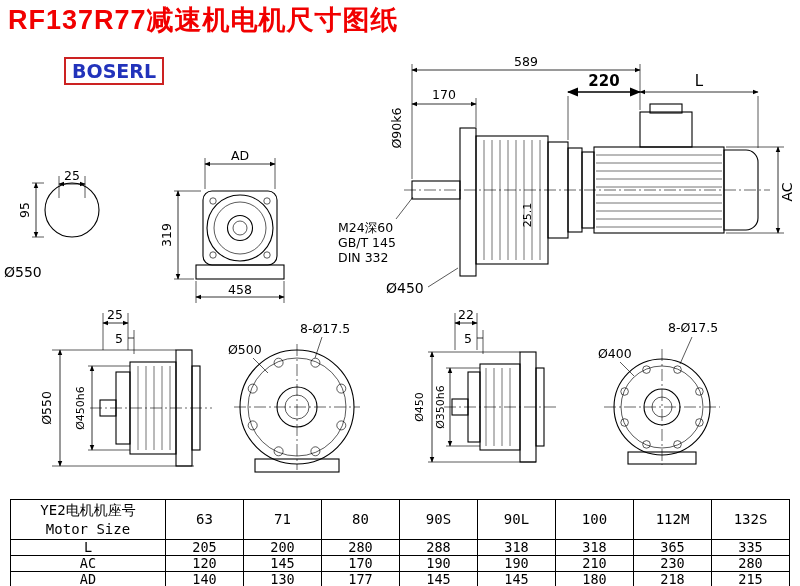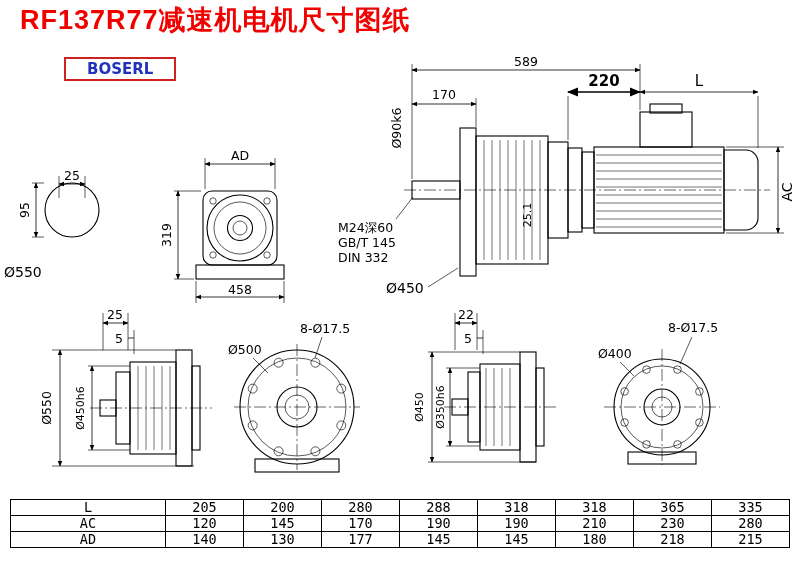--- a/index.html
+++ b/index.html
@@ -1,19 +1,19 @@
 <!DOCTYPE html>
 <html><head>
 <meta charset="utf-8">
 <style>
   * { margin:0; padding:0; box-sizing:border-box; }
   html,body { width:800px; height:586px; }
   body { position:relative; background:#fff; overflow:hidden; font-family:"DejaVu Sans",sans-serif; }
-  .title { position:absolute; left:8px; top:2px; font-size:27px; font-weight:bold; color:#f10000; letter-spacing:1px; font-family:"Liberation Sans","DejaVu Sans",sans-serif;margin-left:12px; }
-  .logo { position:absolute; left:64px; top:57px; border:2px solid #cc2222; color:#2233bb; font-weight:bold; font-size:15px; padding:1px 21px; background:#fff; }
+  .title { position:absolute; left:8px; top:2px; font-size:27px; font-weight:bold; color:#f10000; letter-spacing:1px; font-family:"Liberation Sans","DejaVu Sans",sans-serif; }
+  .logo { position:absolute; left:64px; top:57px; border:2px solid #cc2222; color:#2233bb; font-weight:bold; font-size:19px; padding:1px 6px; background:#fff; }
   svg.drawing { position:absolute; left:0; top:0; }
 
   .ln   { stroke:#000; stroke-width:1.1; fill:none; }
   .fin  { stroke:#000; stroke-width:0.55; fill:none; }
   .thin { stroke:#000; stroke-width:0.65; fill:none; }
   .dim  { stroke:#000; stroke-width:0.8; fill:none; }
   .dimb { stroke:#000; stroke-width:1.6; fill:none; }
   .cl   { stroke:#000; stroke-width:0.6; stroke-dasharray:12 3 2 3; fill:none; }
   text.d    { font:12.5px "DejaVu Sans",sans-serif; fill:#000; }
   text.d2   { font:14px "DejaVu Sans",sans-serif; fill:#000; }
@@ -253,20 +253,34 @@
     <col>
       <col>
       <col>
       <col>
       <col>
       <col>
       <col>
       <col>
   </colgroup>
   <tbody>
+      <tr>
+    <th class="hdr">
+      <div>YE2电机机座号</div>
+      <div>Motor Size</div>
+    </th>
+    <th class="hdr">63</th>
+    <th class="hdr">71</th>
+    <th class="hdr">80</th>
+    <th class="hdr">90S</th>
+    <th class="hdr">90L</th>
+    <th class="hdr">100</th>
+    <th class="hdr">112M</th>
+    <th class="hdr">132S</th>
+  </tr>
   <tr class="datarow">
     <td>L</td>
     <td>205</td>
     <td>200</td>
     <td>280</td>
     <td>288</td>
     <td>318</td>
     <td>318</td>
     <td>365</td>
     <td>335</td>

